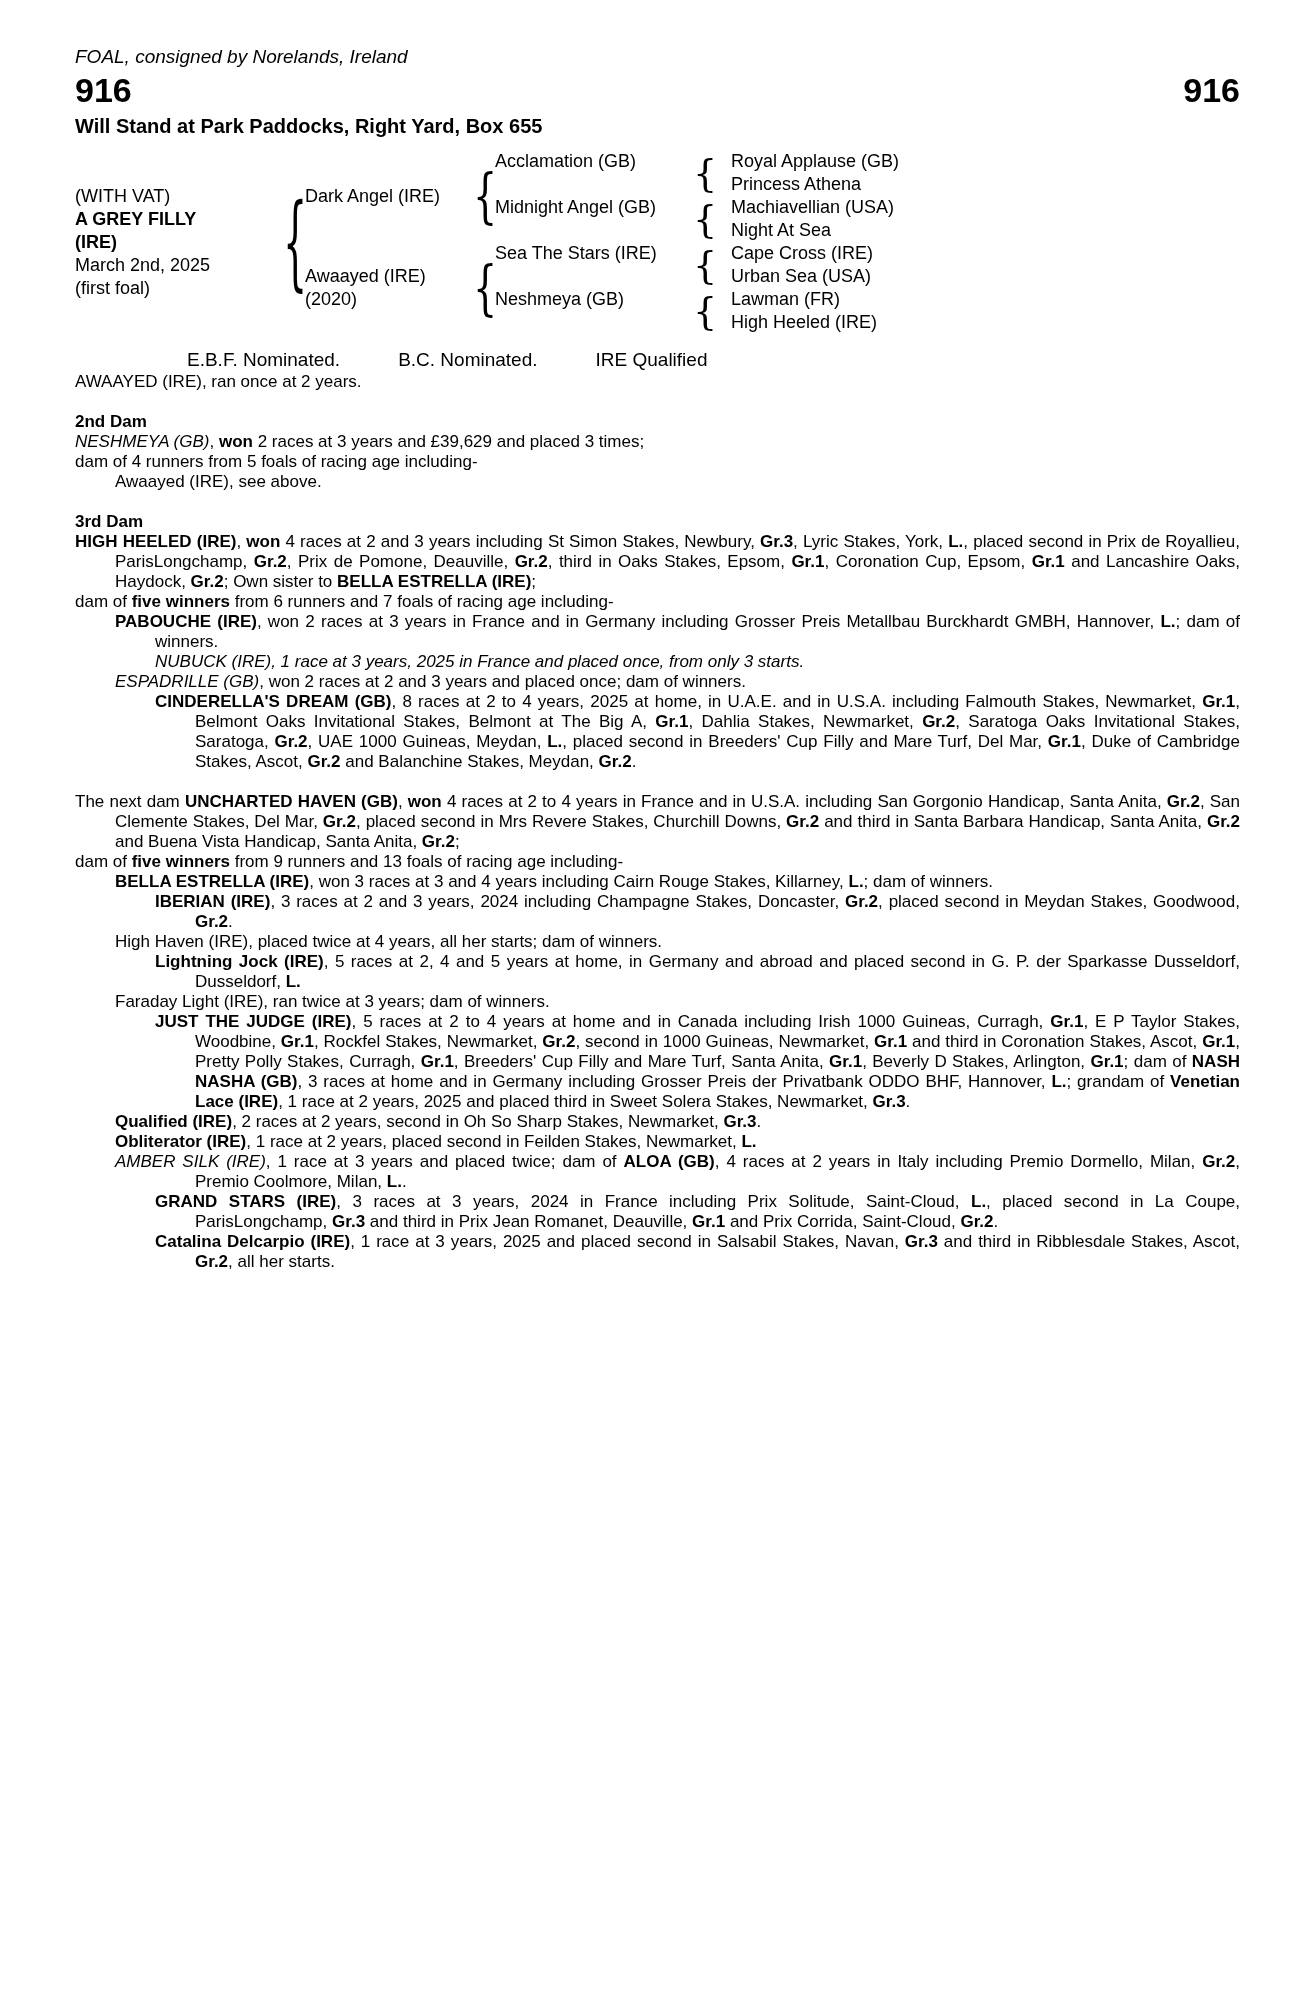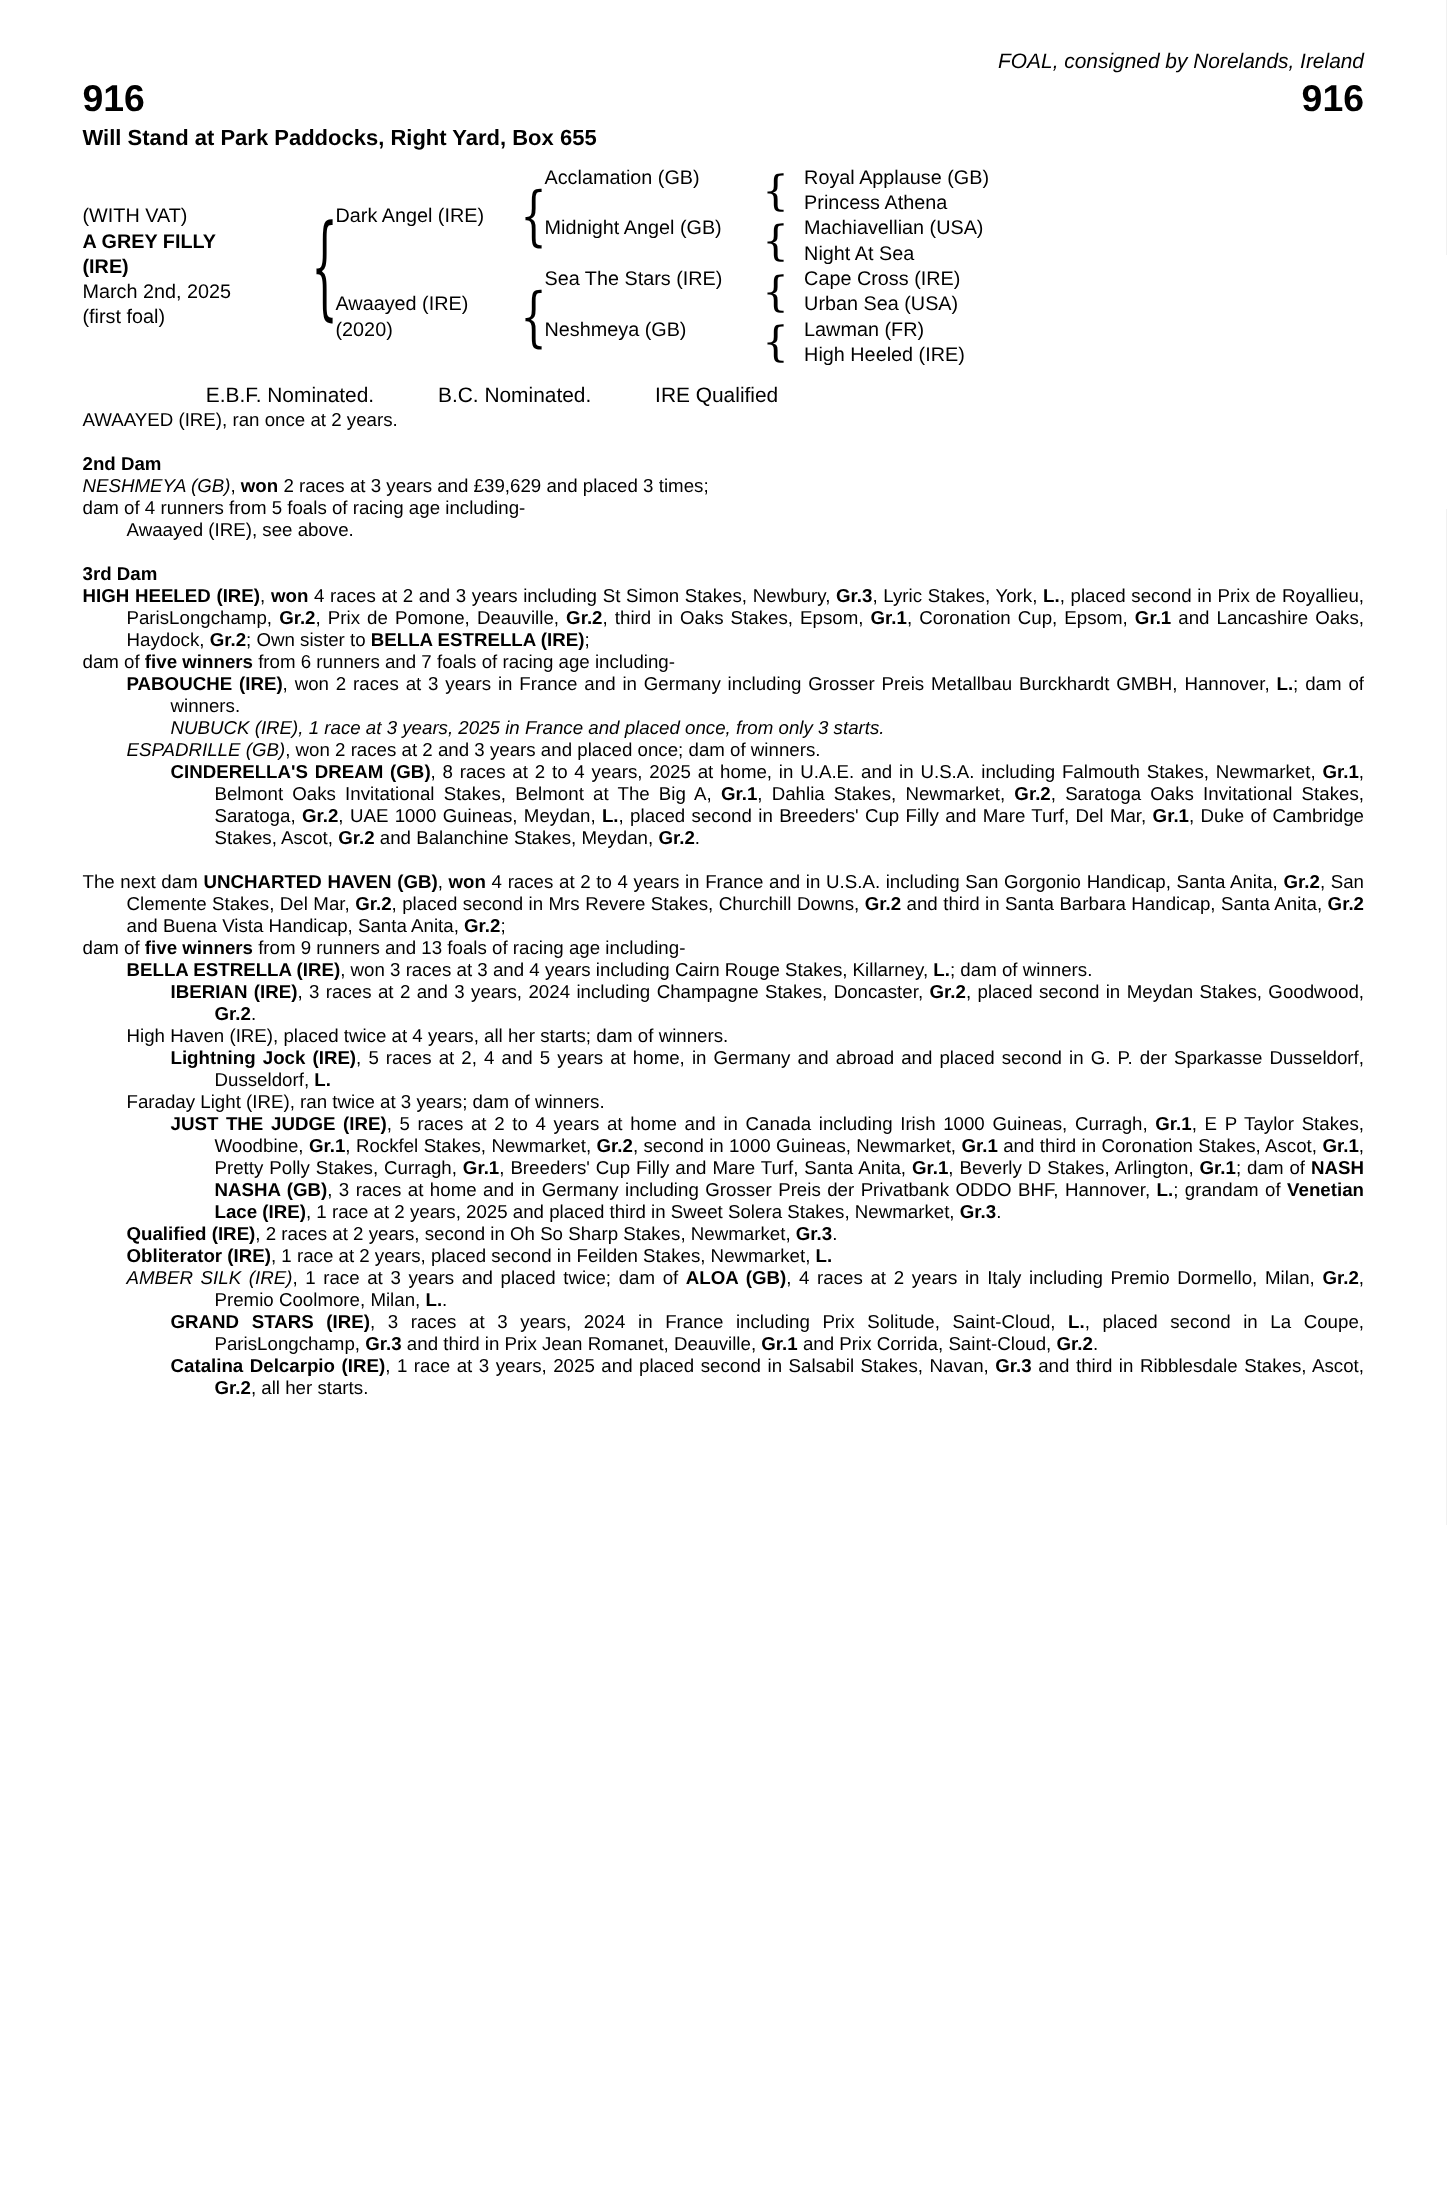--- a/index.html
+++ b/index.html
@@ -1,21 +1,21 @@
 <!DOCTYPE html>
 <html><head>
 <meta charset="utf-8">
 <style>
   html,body { margin:0; padding:0; background:#e8e8e8; }
   .page {
     width:1315px; height:2000px; margin:0 auto; background:#ffffff; color:#000;
     font-family:"Liberation Sans", sans-serif; font-size:17px; line-height:20px;
     box-sizing:border-box; padding:46px 75px 0 75px; overflow:hidden; position:relative;
   }
-  .consignor { text-align:right; font-style:italic; font-size:19px; line-height:22px; }
+  .consignor { text-align:left; font-style:italic; font-size:19px; line-height:22px; }
   .lot-row { display:flex; justify-content:space-between; align-items:flex-end; margin-top:4px; }
   .lot { font-weight:700; font-size:34px; line-height:36px; }
   .stand-line { font-weight:700; font-size:20px; line-height:24px; margin-top:6px; }
 
   
   .pedigree { display:flex; align-items:center; margin-top:12px; font-size:18px; }
   .ped-left { width:210px; line-height:23px; }
   .bold { font-weight:700; }
   .brace {
     font-family:"DejaVu Serif", serif; font-size:38px; line-height:1; width:20px;

